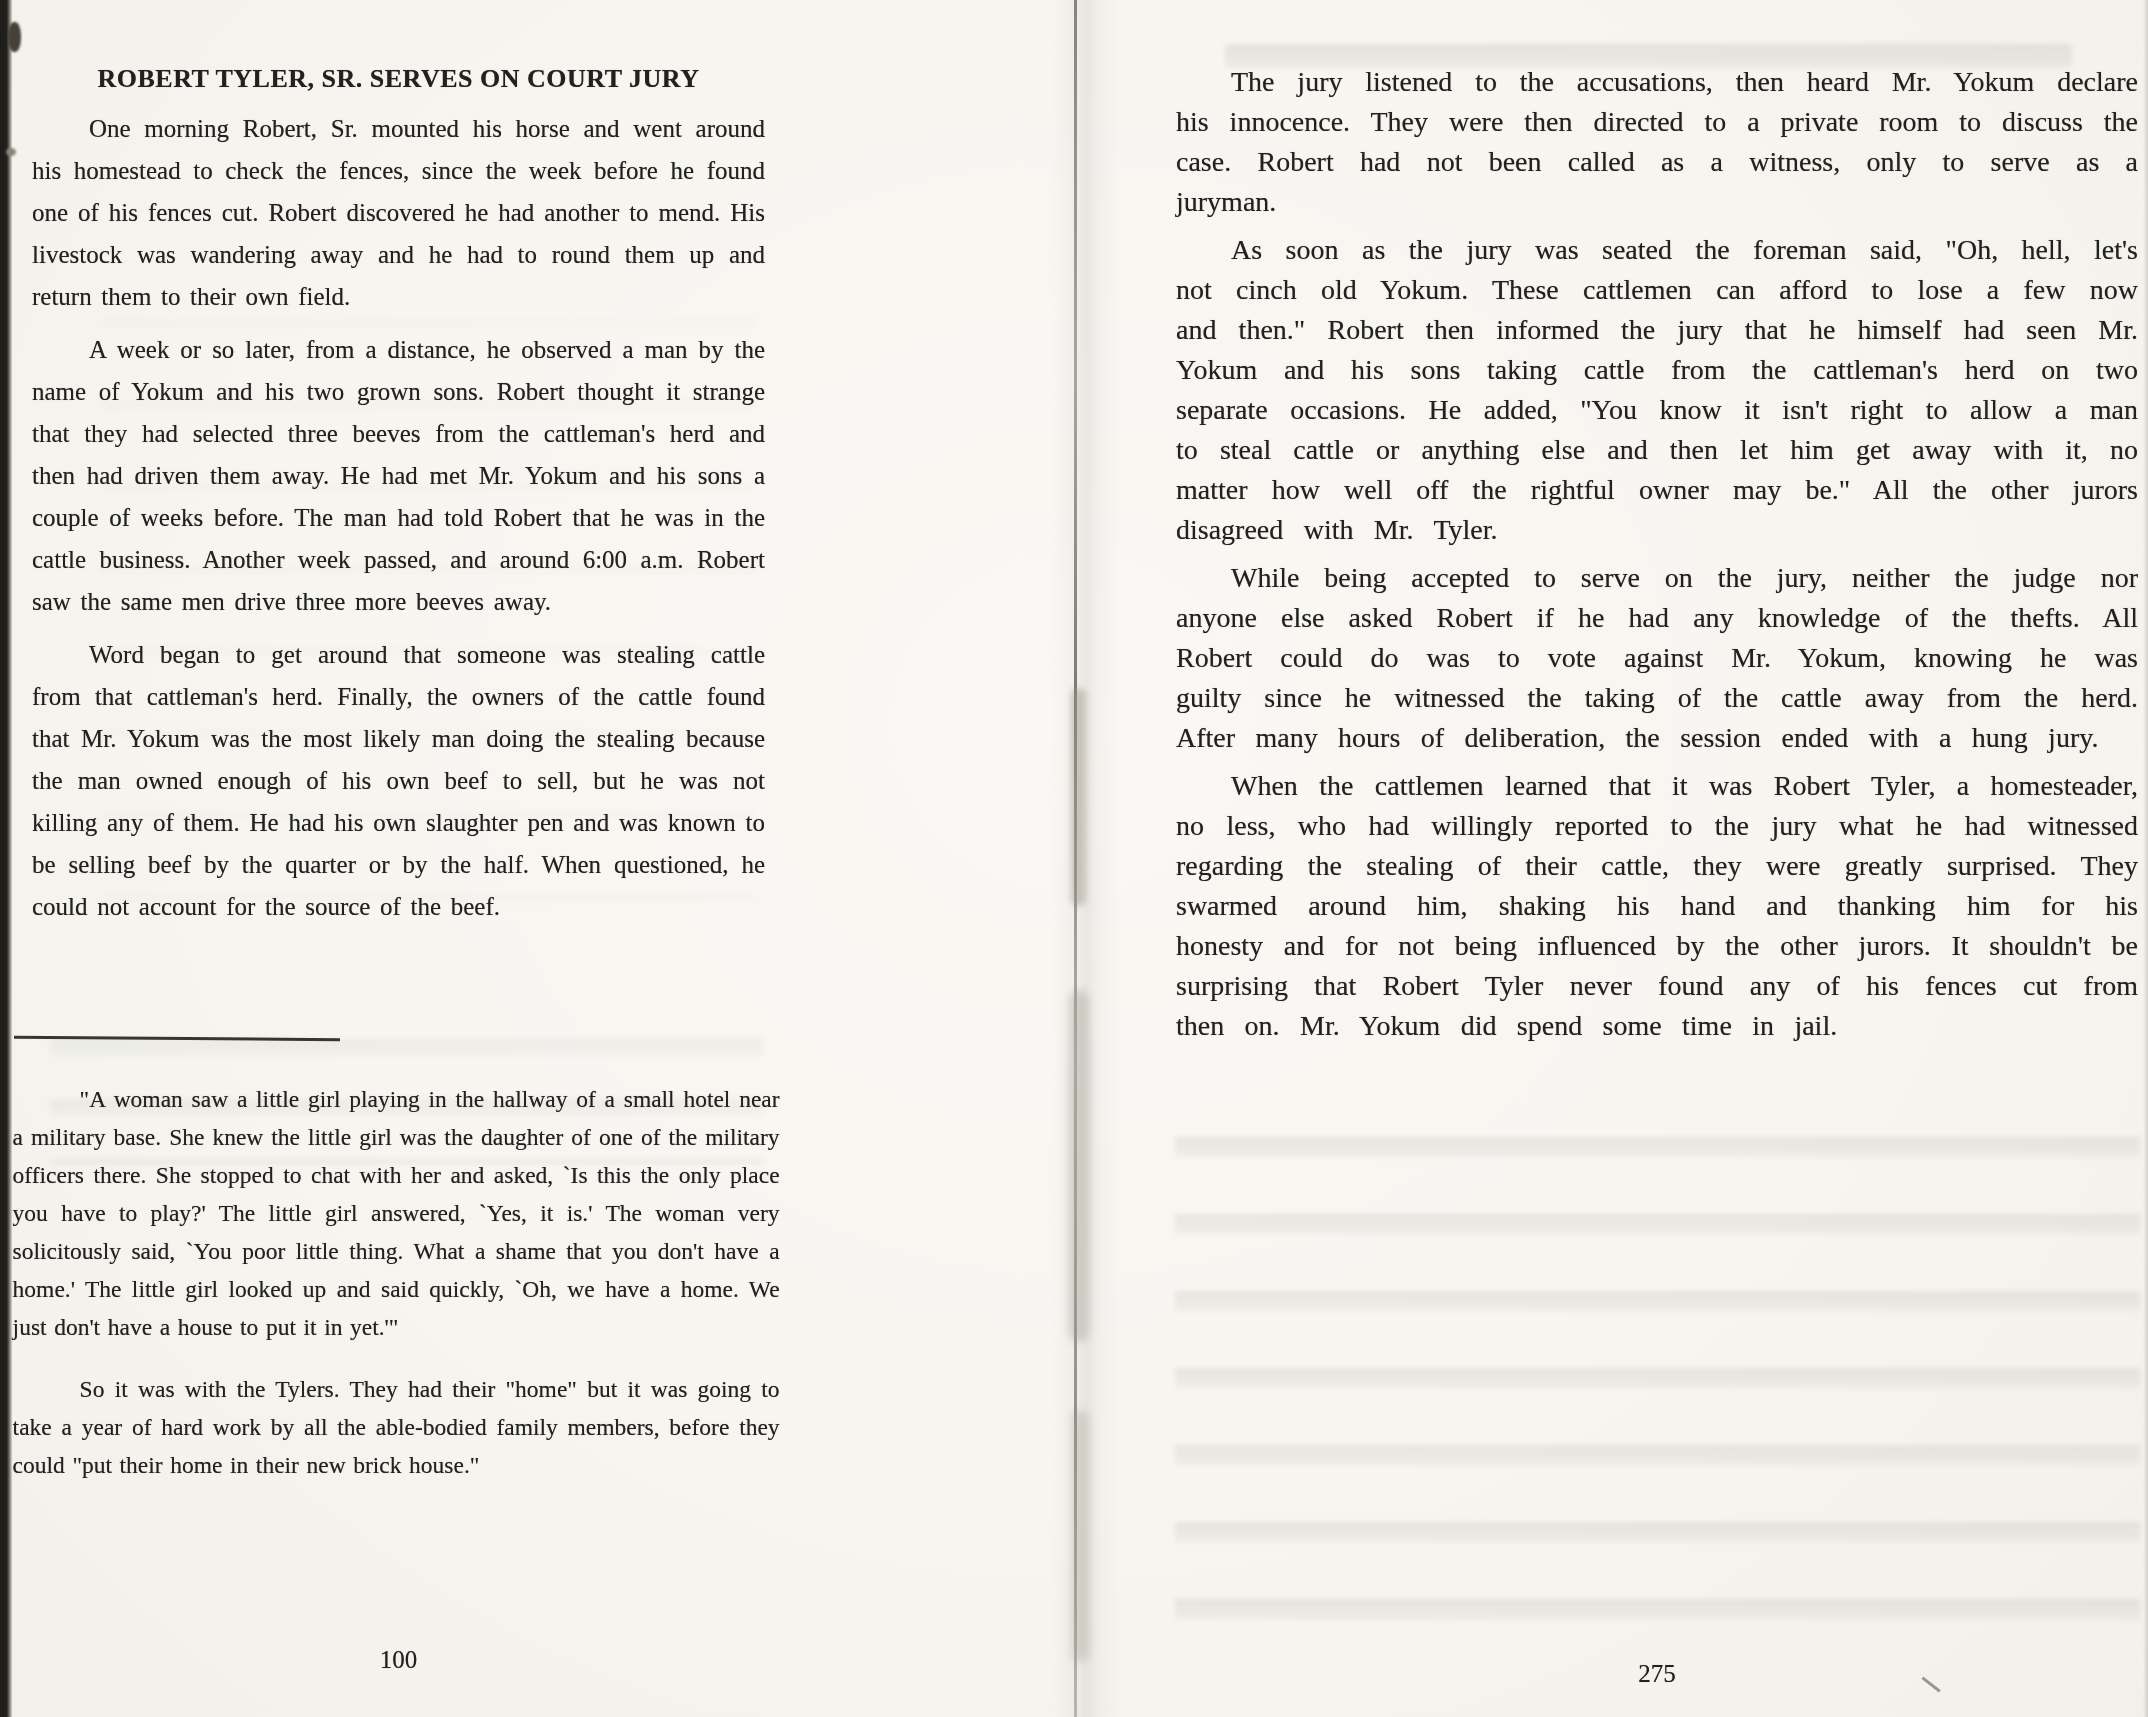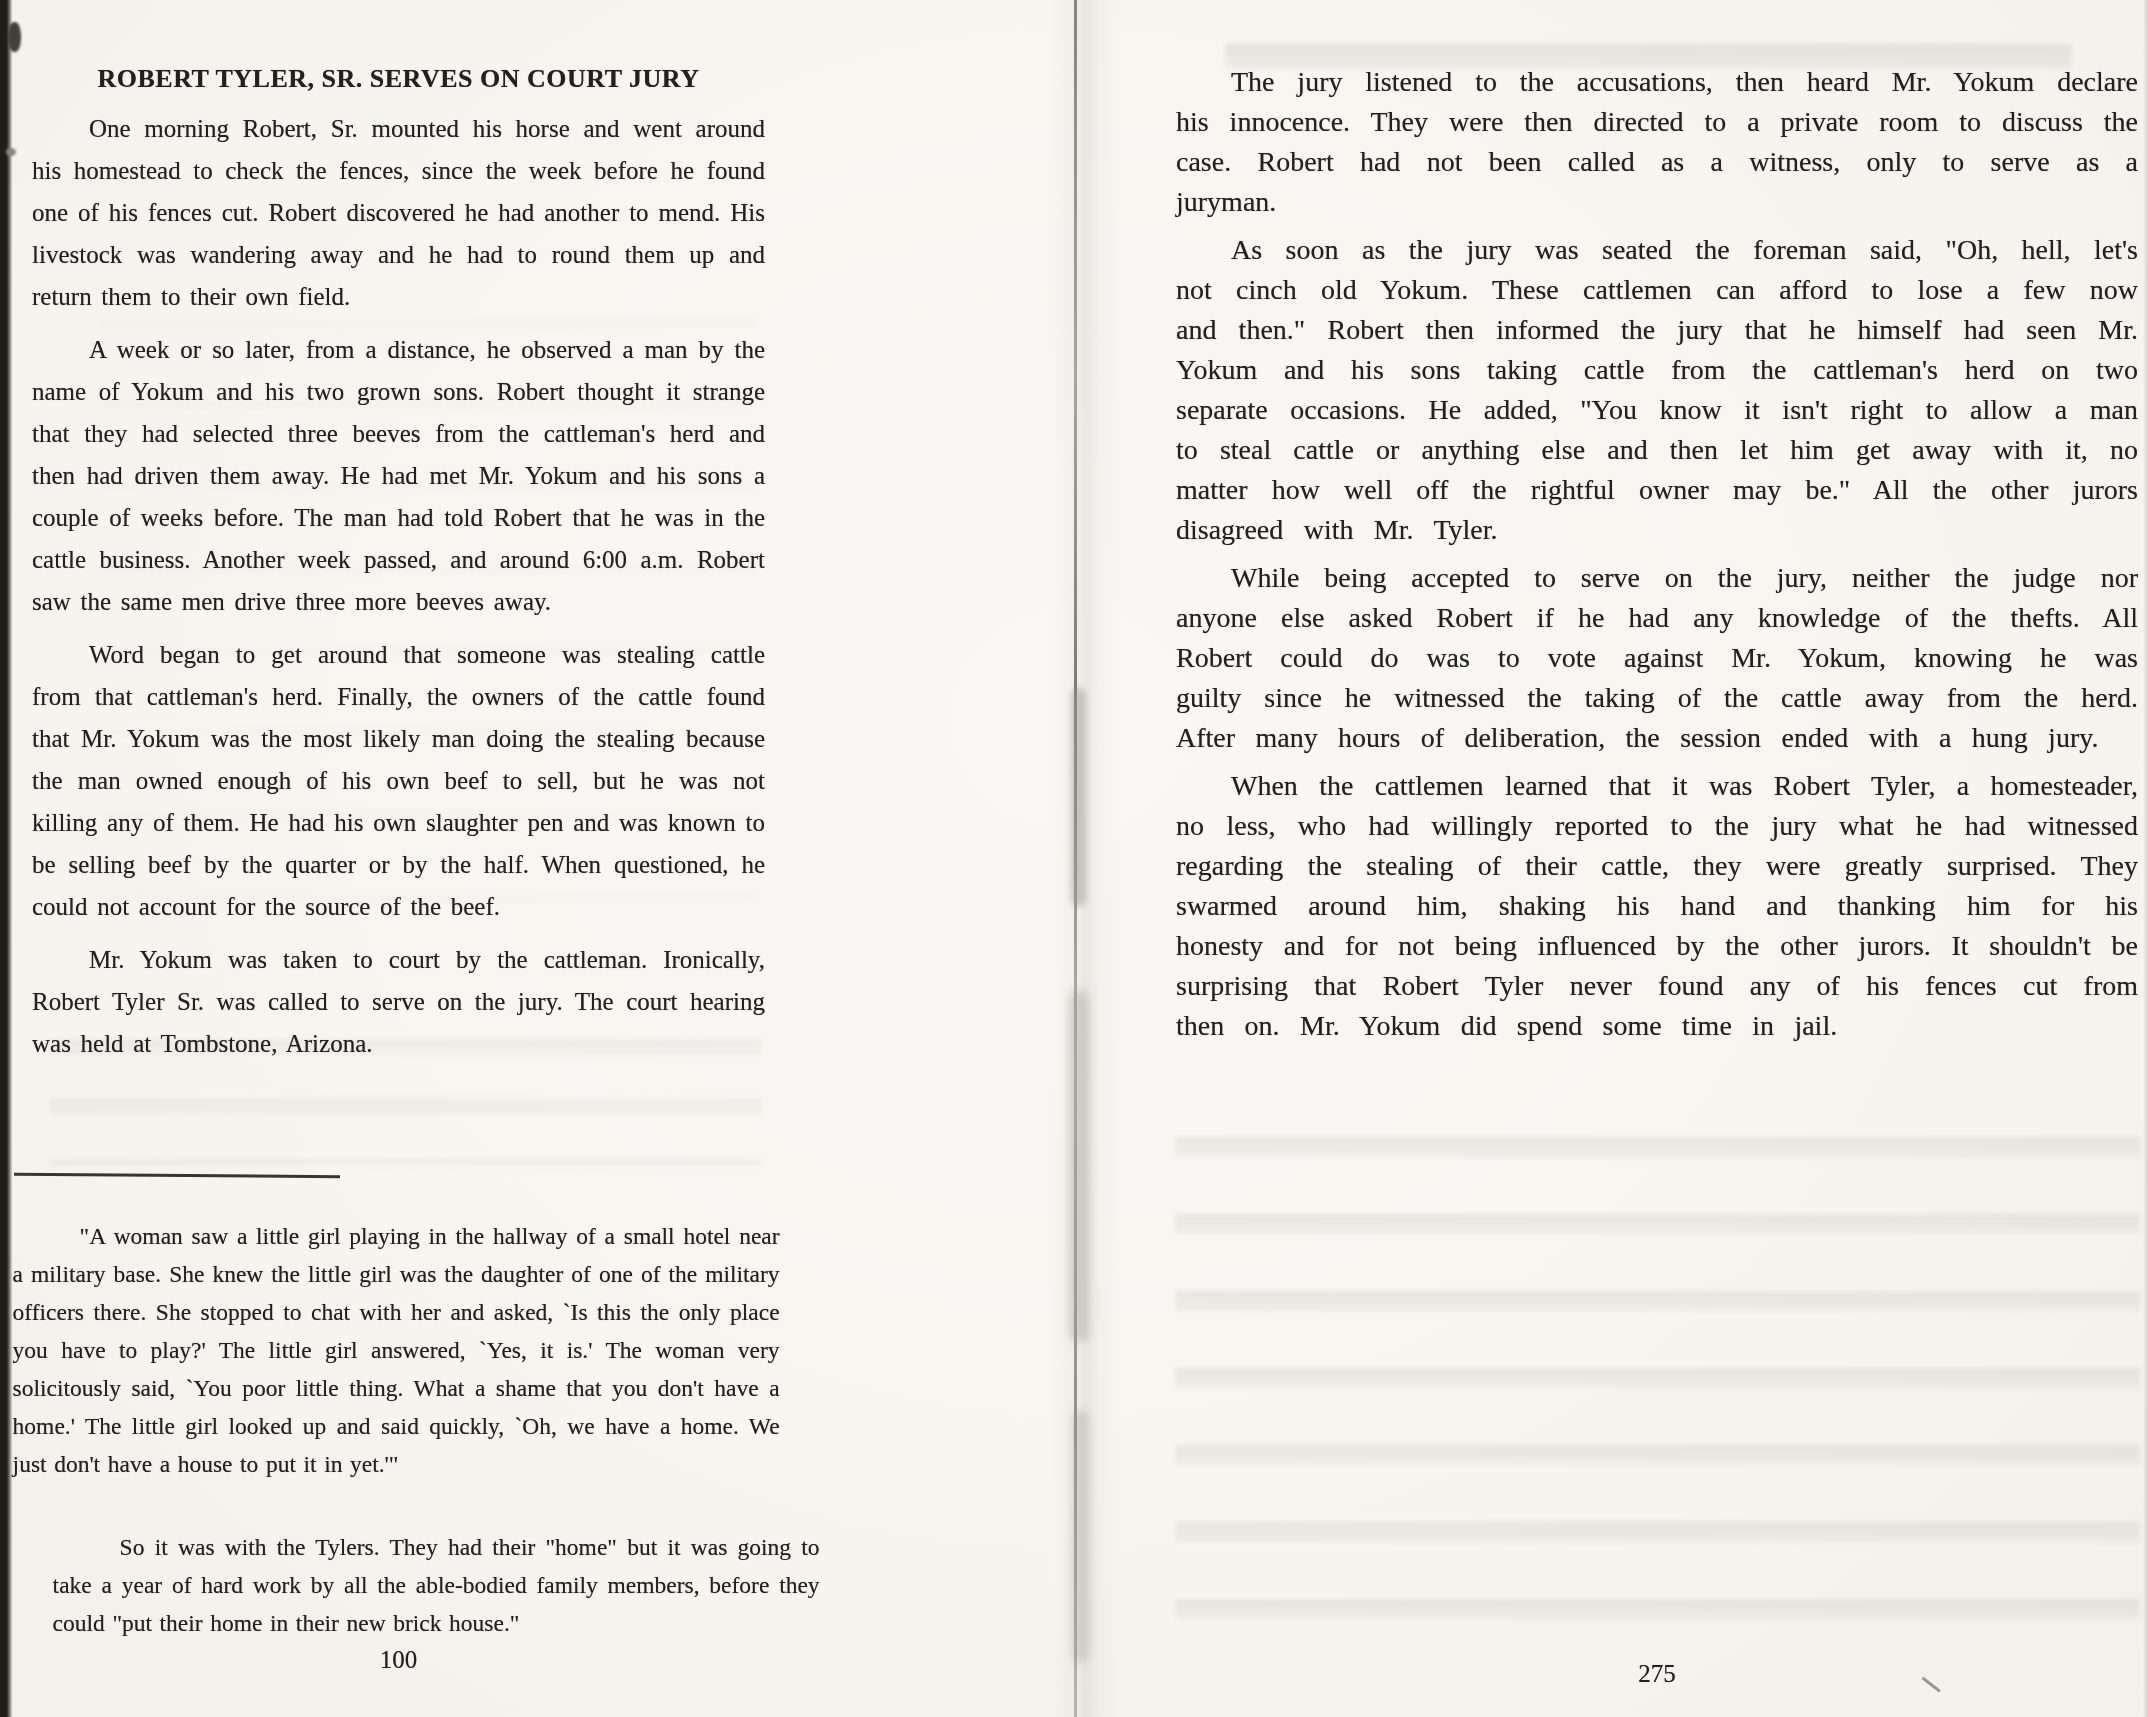--- a/index.html
+++ b/index.html
@@ -83,21 +83,21 @@
     border-top: 3.4px solid #37352f;
     transform: rotate(0.45deg);
   }
   .footnote {
     margin: 40px 0 0 -8.4px; width: 767px;
     font-size: 23.5px; line-height: 38px;
     text-indent: 67px; word-spacing: 1.7px;
     text-align: justify;
     text-shadow: 0 0 0.7px rgba(30,30,28,0.5);
   }
-  .footnote-conclusion { margin-top: 45px; padding-left: 40px; }
+  .footnote-conclusion { margin-top: 24px; }
   .page-number {
     position: absolute; font-size: 25px; text-align: center;
     text-shadow: 0 0 0.7px rgba(30,30,28,0.5);
   }
   .page-number-left  { left: 21px;   width: 755px;  top: 1646px; }
   .page-number-right { left: 1168px; width: 978px; top: 1660px; }
 
   .page-right-content {
     position: absolute; left: 1168px; top: 49px; width: 978px;
     text-align: justify;
@@ -157,21 +157,20 @@
   <div class="spine-line"></div>
   <div class="spine-smudge-1"></div>
   <div class="spine-smudge-2"></div>
   <div class="spine-smudge-3"></div>
 
   <div class="page-left-content">
     <h1 class="chapter-title">ROBERT TYLER, SR. SERVES ON COURT JURY</h1>
     <p class="body-par">One morning Robert, Sr. mounted his horse and went around his homestead to check the fences, since the week before he found one of his fences cut.  Robert discovered he had another to mend.  His livestock was wandering away and he had to round them up and return them to their own field.</p>
     <p class="body-par">A week or so later, from a distance, he observed a man by the name of Yokum and his two grown sons.  Robert thought it strange that they had selected three beeves from the cattleman's herd and then had driven them away.  He had met Mr. Yokum and his sons a couple of weeks before.  The man had told Robert that he was in the cattle business.  Another week passed, and around 6:00 a.m. Robert saw the same men drive three more beeves away.</p>
     <p class="body-par">Word began to get around that someone was stealing cattle from that cattleman's herd.  Finally, the owners of the cattle found that Mr. Yokum was the most likely man doing the stealing because the man owned enough of his own beef to sell, but he was not killing any of them.  He had his own slaughter pen and was known to be selling beef by the quarter or by the half.  When questioned, he could not account for the source of the beef.</p>
-    <p class="body-par">Mr. Yokum was taken to court by the cattleman.  Ironically, Robert Tyler Sr. was called to serve on the jury.  The court hearing was held at Tombstone, Arizona.</p>
     <div class="footnote-rule"></div>
     <p class="footnote">"A woman saw a little girl playing in the hallway of a small hotel near a military base.  She knew the little girl was the daughter of one of the military officers there.  She stopped to chat with her and asked, `Is this the only place you have to play?'  The little girl answered, `Yes, it is.'  The woman very solicitously said, `You poor little thing.  What a shame that you don't have a home.'  The little girl looked up and said quickly, `Oh, we have a home.  We just don't have a house to put it in yet.'"</p>
     <p class="footnote footnote-conclusion">So it was with the Tylers.  They had their "home" but it was going to take a year of hard work by all the able-bodied family members, before they could "put their home in their new brick house."</p>
   </div>
   <div class="page-number page-number-left">100</div>
 
   <div class="page-right-content">
     <p class="body-par-right first">The jury listened to the accusations, then heard Mr. Yokum declare his innocence.  They were then directed to a private room to discuss the case.  Robert had not been called as a witness, only to serve as a juryman.</p>
     <p class="body-par-right">As soon as the jury was seated the foreman said, "Oh, hell, let's not cinch old Yokum.  These cattlemen can afford to lose a few now and then."  Robert then informed the jury that he himself had seen Mr. Yokum and his sons taking cattle from the cattleman's herd on two separate occasions.  He added, "You know it isn't right to allow a man to steal cattle or anything else and then let him get away with it, no matter how well off the rightful owner may be."  All the other jurors disagreed with Mr. Tyler.</p>
     <p class="body-par-right">While being accepted to serve on the jury, neither the judge nor anyone else asked Robert if he had any knowledge of the thefts.  All Robert could do was to vote against Mr. Yokum, knowing he was guilty since he witnessed the taking of the cattle away from the herd.  After many hours of deliberation, the session ended with a hung jury.</p>

